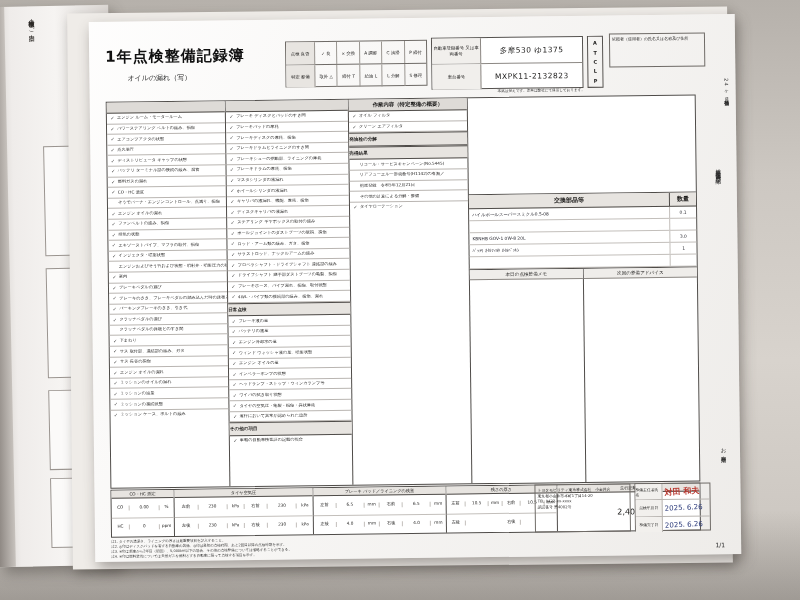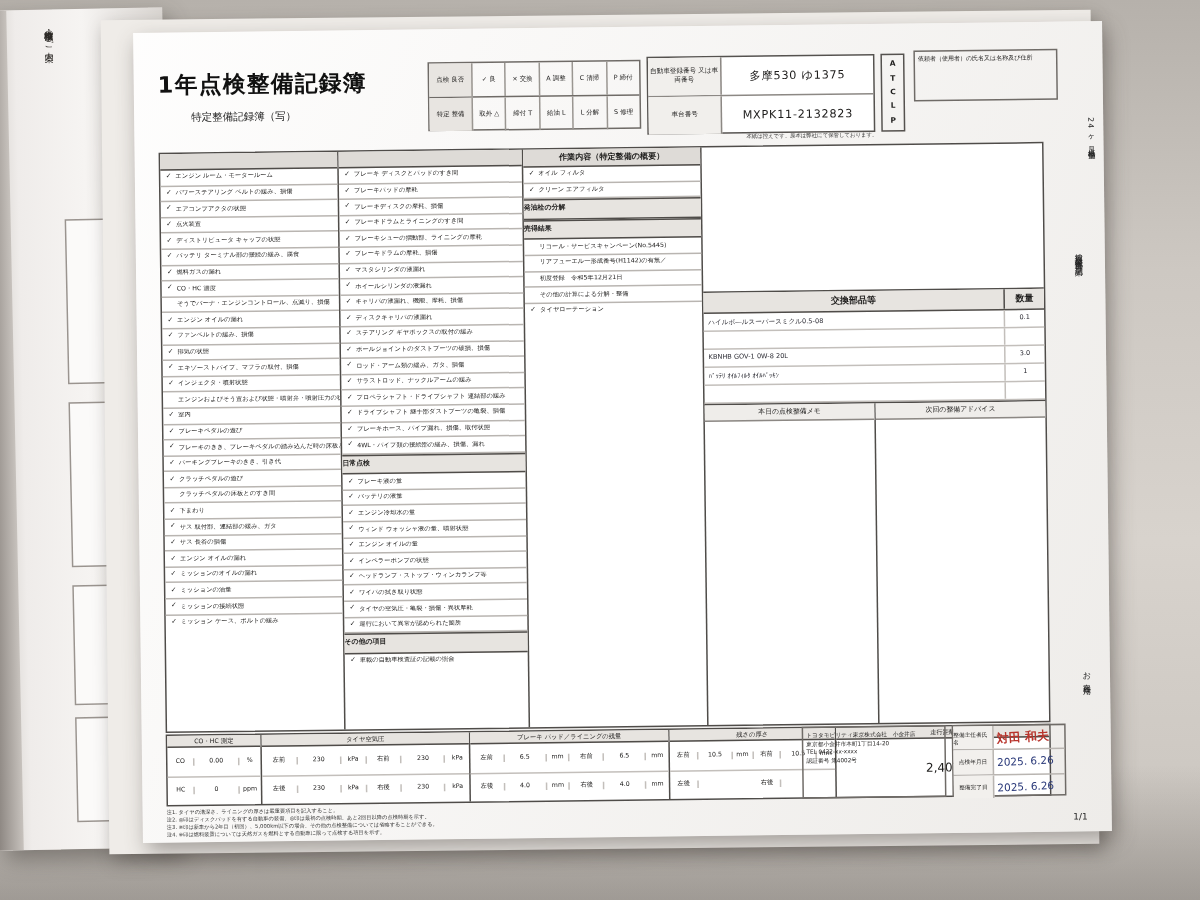--- a/index.html
+++ b/index.html
@@ -225,21 +225,21 @@
   <div class="bk-box" style="top:262px;height:110px;">点検整備の結果から必要な整備についてアドバイスを記入しています。</div>
   <div class="bk-box" style="top:384px;height:80px;">次に実施すべき点検整備の時期や走行距離を記入しています。</div>
   <div class="bk-box" style="top:472px;height:70px;">次回点検の予定日をご記入ください。</div>
 </div>
 
 <div class="page-under"></div>
 
 <div class="sheet">
 
   <div class="title">1年点検整備記録簿</div>
-  <div class="subtitle">特定整備記録簿（写）</div>
+  <div class="subtitle">オイルの漏れ（写）</div>
 
   <div class="legend">
     <div class="lrow">
       <div class="lcell lhead">点検
 良否</div>
       <div class="lcell">✓ 良</div>
       <div class="lcell">× 交換</div>
       <div class="lcell">A 調整</div>
       <div class="lcell">C 清掃</div>
       <div class="lcell">P 締付</div>

